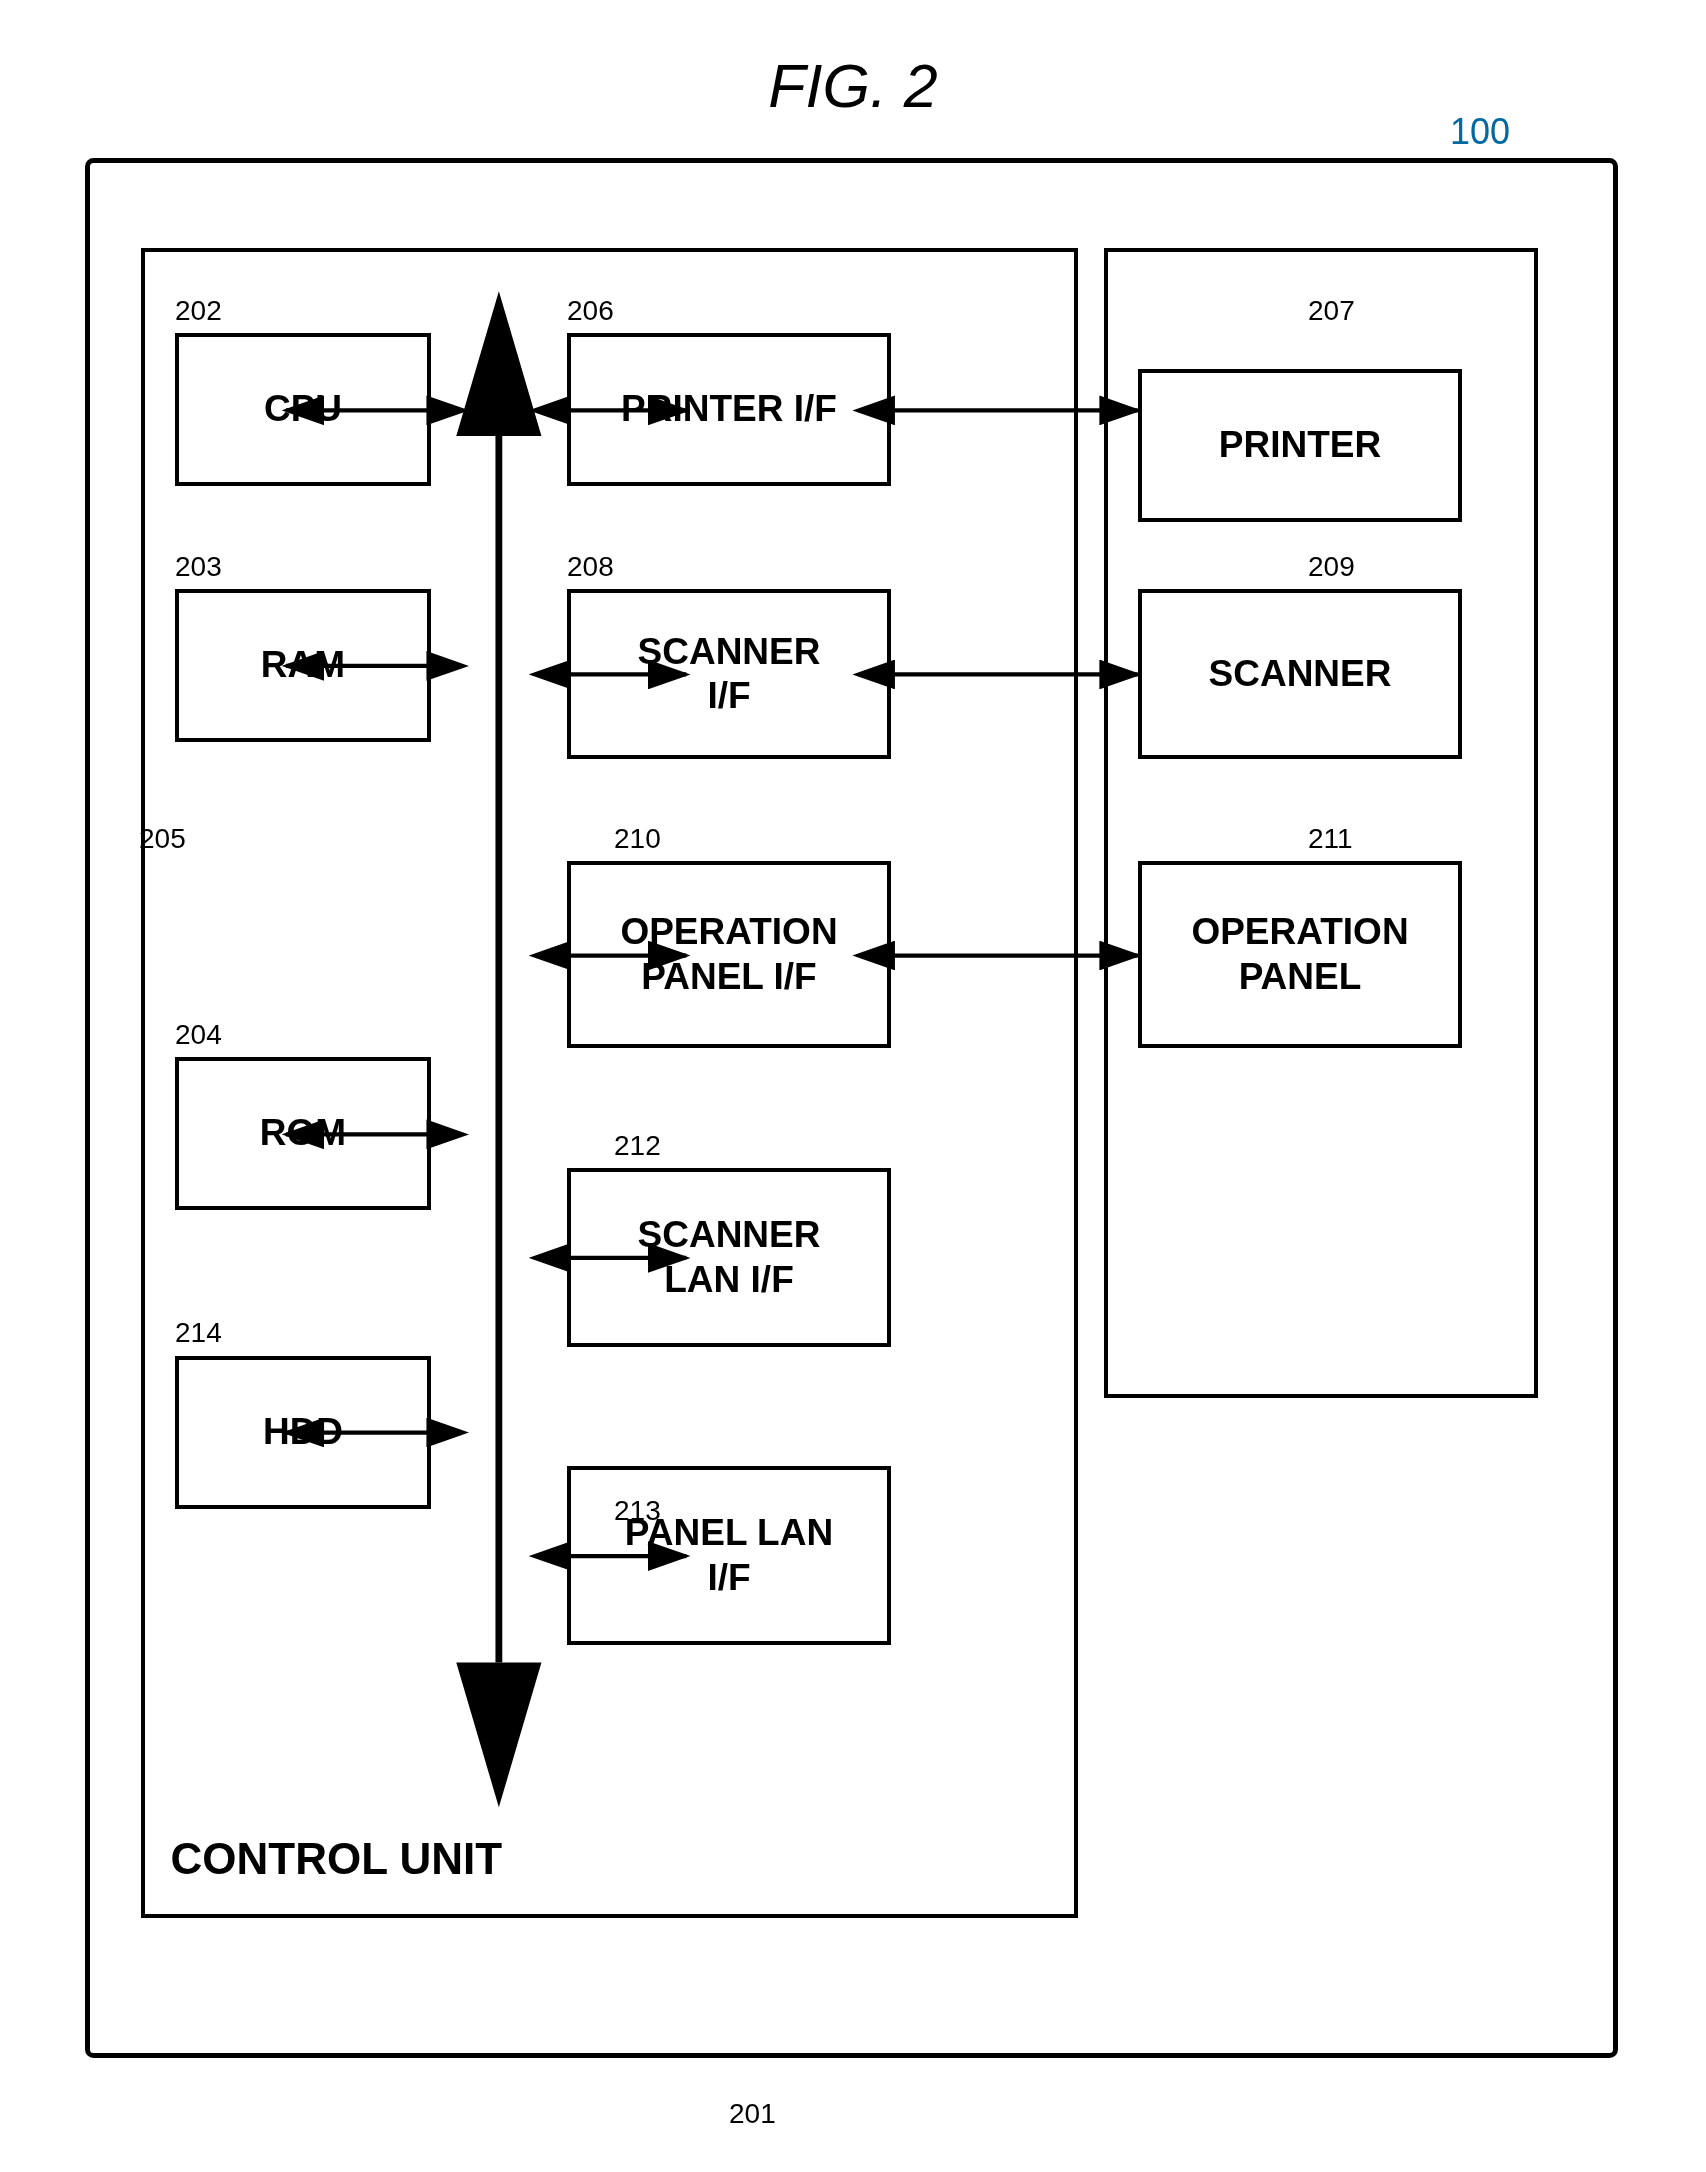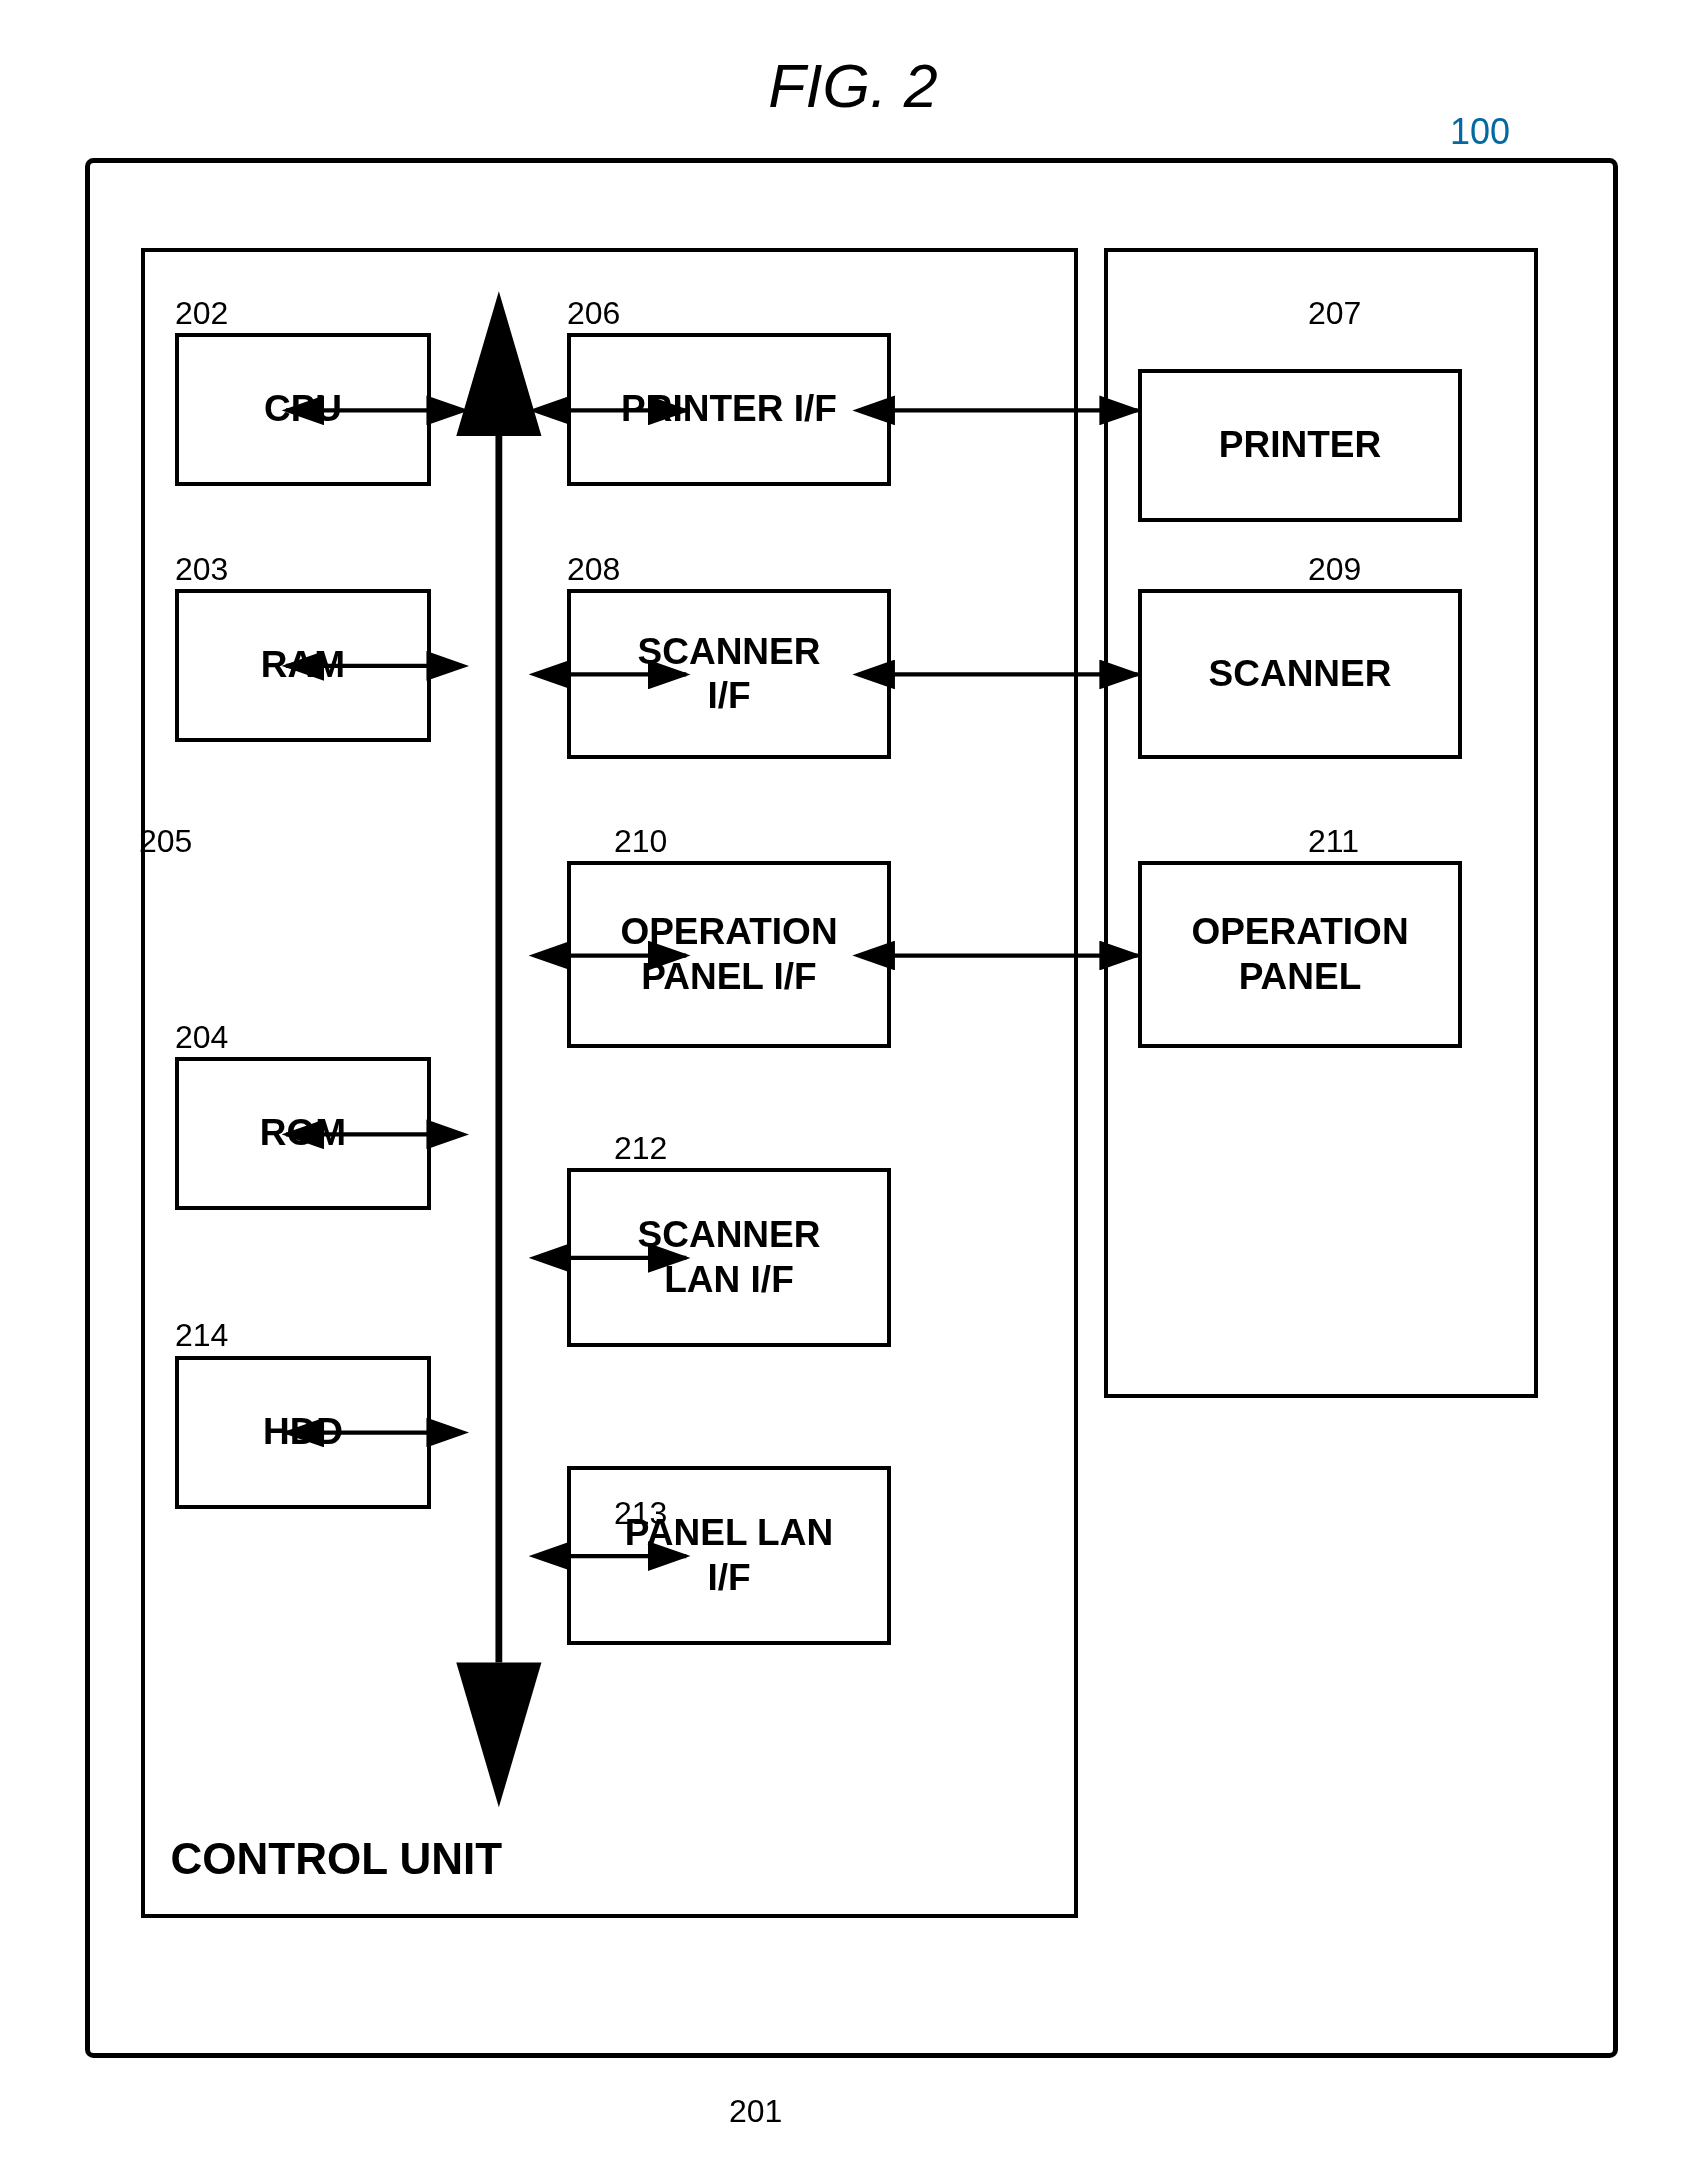--- a/index.html
+++ b/index.html
@@ -82,21 +82,21 @@
       text-align: center;
       font-size: 37px;
       font-weight: bold;
       line-height: 1.2;
       background: #fff;
     }
 
     
     .ref-label {
       position: absolute;
-      font-size: 32px;
+      font-size: 28px;
       color: #000;
     }
 
     
     svg.arrows {
       position: absolute;
       top: 0;
       left: 0;
       width: 100%;
       height: 100%;

